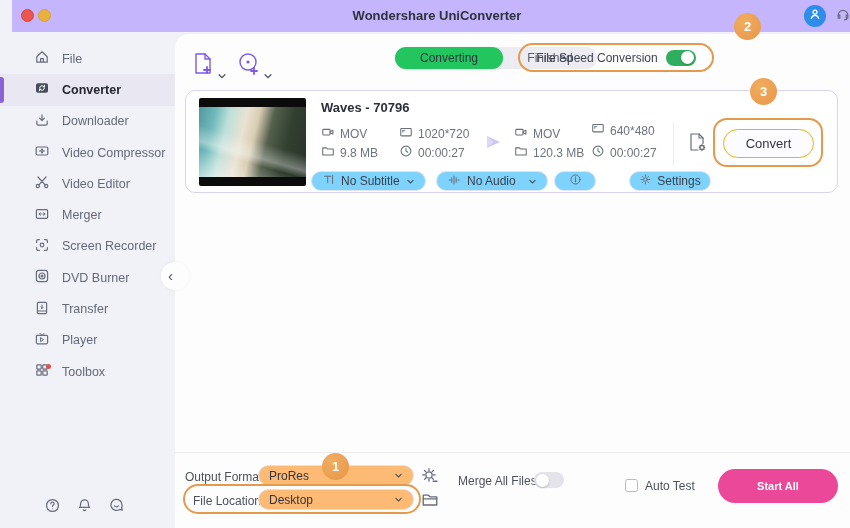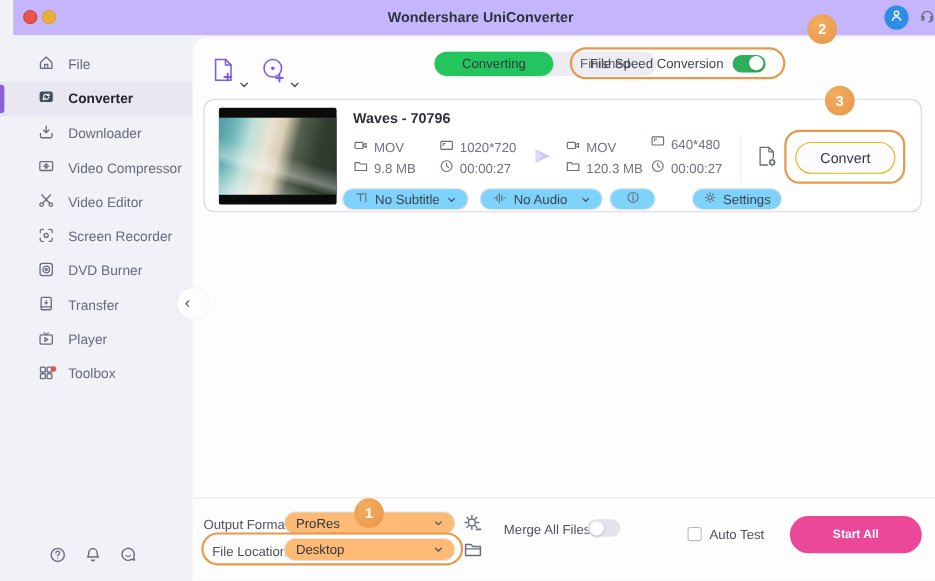--- a/index.html
+++ b/index.html
@@ -146,20 +146,27 @@
     <div class="nav-item">
       <span><svg width="16" height="16" viewBox="0 0 16 16" class="ic">
             <circle cx="3.8" cy="12" r="1.6"></circle>
             <circle cx="12.2" cy="12" r="1.6"></circle>
             <path d="M4.9 10.8L12 3M11.1 10.8L4 3"></path>
           </svg></span>
       <span>Video Editor</span>
     </div>
     <div class="nav-item">
       <span><svg width="16" height="16" viewBox="0 0 16 16" class="ic">
+            <rect x="2.4" y="3.6" width="11.2" height="8.8" rx="1.2"></rect>
+            <path d="M5 8h2.2M11 8H8.8M6.4 6.8L5 8l1.4 1.2M9.6 6.8L11 8l-1.4 1.2" stroke-width="1"></path>
+          </svg></span>
+      <span>Merger</span>
+    </div>
+    <div class="nav-item">
+      <span><svg width="16" height="16" viewBox="0 0 16 16" class="ic">
             <path d="M2.6 5.4V4c0-.8.6-1.4 1.4-1.4h1.4M10.6 2.6H12c.8 0 1.4.6 1.4 1.4v1.4M13.4 10.6V12c0 .8-.6 1.4-1.4 1.4h-1.4M5.4 13.4H4c-.8 0-1.4-.6-1.4-1.4v-1.4"></path>
             <circle cx="8" cy="8" r="1.8"></circle>
           </svg></span>
       <span>Screen Recorder</span>
     </div>
     <div class="nav-item">
       <span><svg width="16" height="16" viewBox="0 0 16 16" class="ic">
             <rect x="2.4" y="2.4" width="11.2" height="11.2" rx="2.4"></rect>
             <circle cx="8" cy="8" r="3"></circle>
             <circle cx="8" cy="8" r="0.9"></circle>

